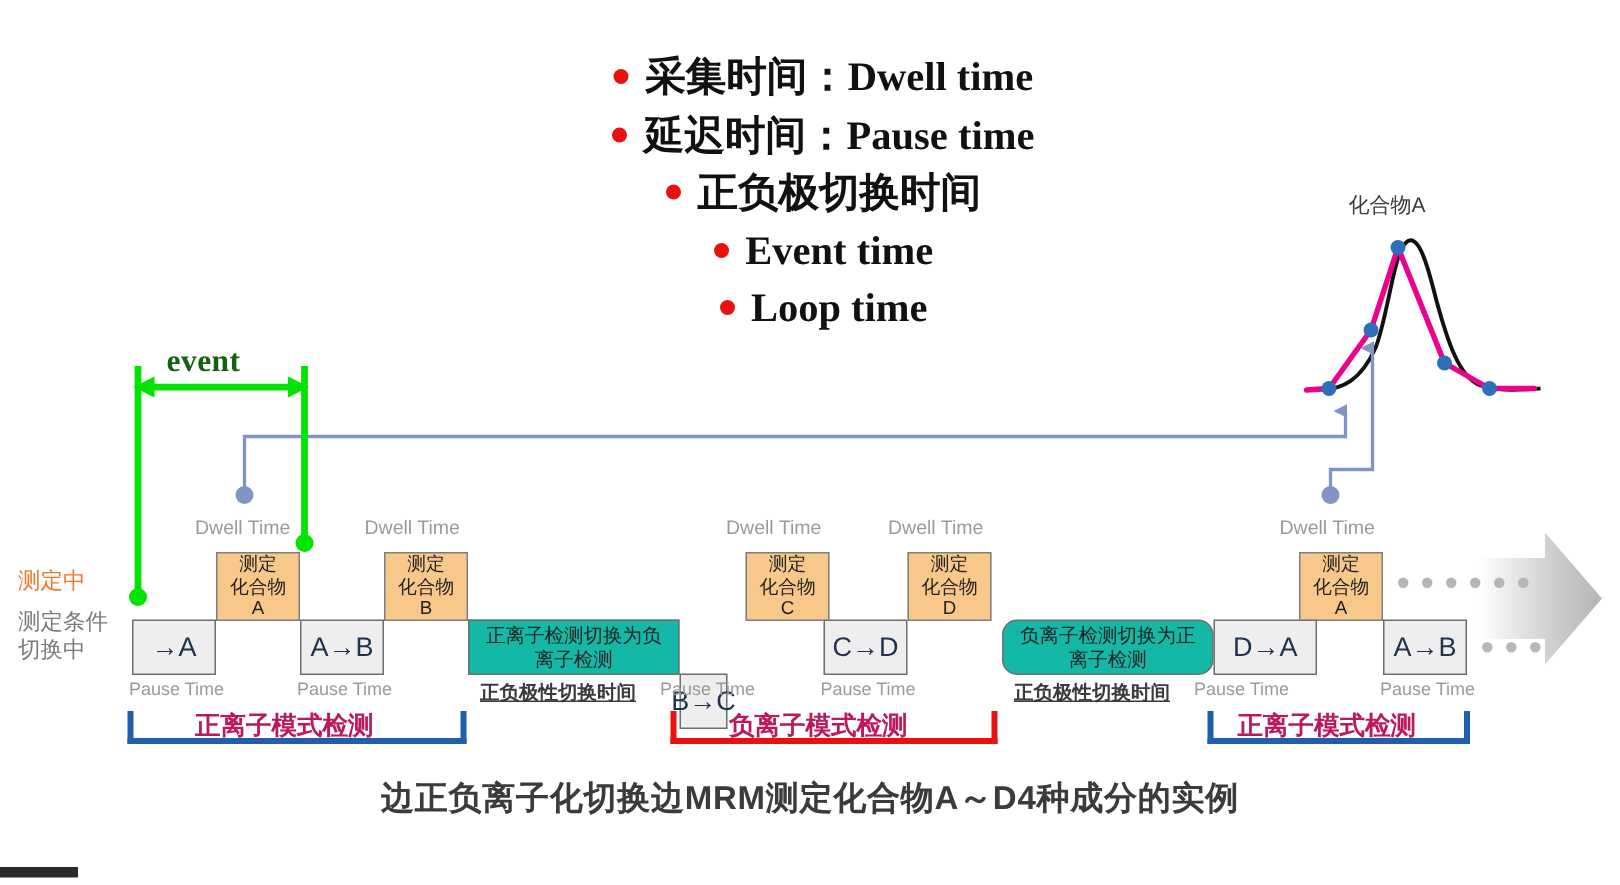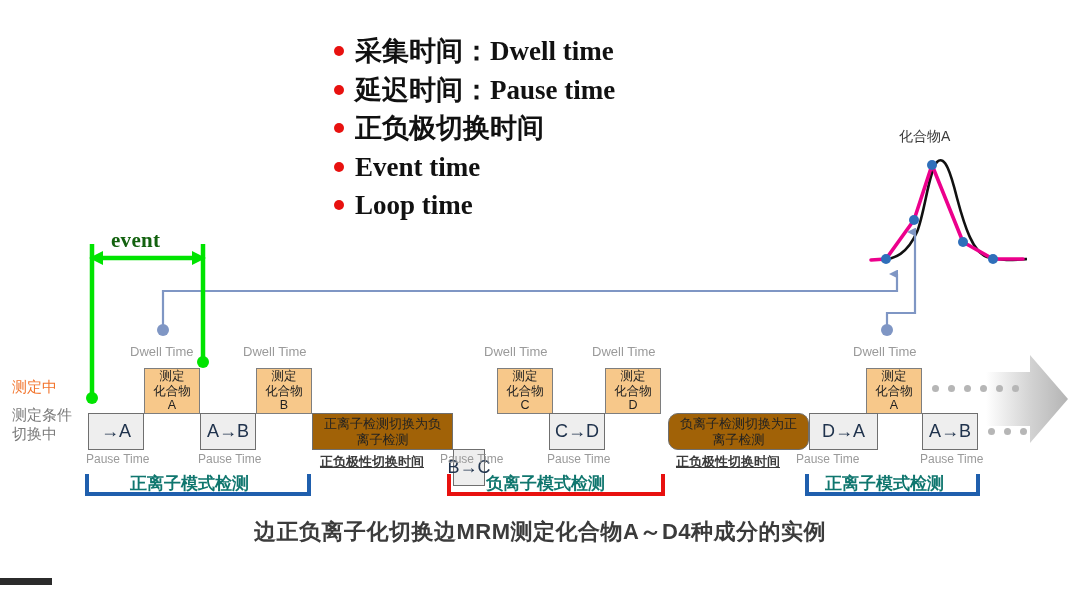--- a/index.html
+++ b/index.html
@@ -7,21 +7,21 @@
     width:1080px;height:590px;
     background:#ffffff;
     font-family:"Liberation Sans","DejaVu Sans",sans-serif;
     position:relative;overflow:hidden;
   }
   .stage{position:absolute;left:0;top:0;width:1080px;height:590px;}
   .abs{position:absolute;}
 
   
   .bullets{position:absolute;left:334px;top:34px;width:430px;}
-  .bullet-row{display:flex;align-items:flex-start;margin-bottom:4px;}
+  .bullet-row{display:flex;align-items:flex-start;margin-bottom:4px;justify-content:center;}
   .bullet-dot{
     width:10px;height:10px;border-radius:50%;background:#e8110f;
     margin-right:11px;margin-top:12px;flex:none;
   }
   .bullet-text{
     font-family:"Liberation Serif","DejaVu Serif",serif;
     font-weight:bold;font-size:27px;color:#111111;line-height:1.28;
     white-space:nowrap;letter-spacing:0px;
   }
 
@@ -57,39 +57,39 @@
   }
   .blk-dwell{
     background:#f7c88a;border:1.4px solid #7e7e7e;
     font-size:12.5px;color:#222;line-height:1.18;
   }
   .blk-pause{
     background:#eeeeee;border:1.4px solid #6f6f6f;
     font-size:18px;color:#20334d;
   }
   .blk-switch{
-    background:#a16207;border:1.4px solid #6f6f6f;
+    background:#14b8a6;border:1.4px solid #6f6f6f;
     font-size:13px;color:#222;line-height:1.2;padding:0 3px;
   }
   .cap-dwell{
     position:absolute;font-size:13px;color:#9a9a9a;white-space:nowrap;
   }
   .cap-pause{
     position:absolute;font-size:12px;color:#9a9a9a;white-space:nowrap;
   }
   .cap-polarity{
     position:absolute;font-size:13px;color:#3b3b3b;font-weight:bold;white-space:nowrap;text-decoration:underline;
   }
 
   
   .bracket{position:absolute;box-sizing:border-box;height:22px;}
   .bracket.blue{border:4px solid #1f5fad;border-top:none;}
   .bracket.red{border:4px solid #e8110f;border-top:none;}
   .bracket-text{
-    position:absolute;font-size:17px;color:#0f766e;white-space:nowrap;
+    position:absolute;font-size:17px;color:#be185d;white-space:nowrap;
     font-weight:bold;
   }
 
   
   .caption{
     position:absolute;left:0;top:517px;width:1080px;text-align:center;
     font-size:22px;font-weight:bold;color:#3b3b3b;letter-spacing:.5px;
   }
 
   

